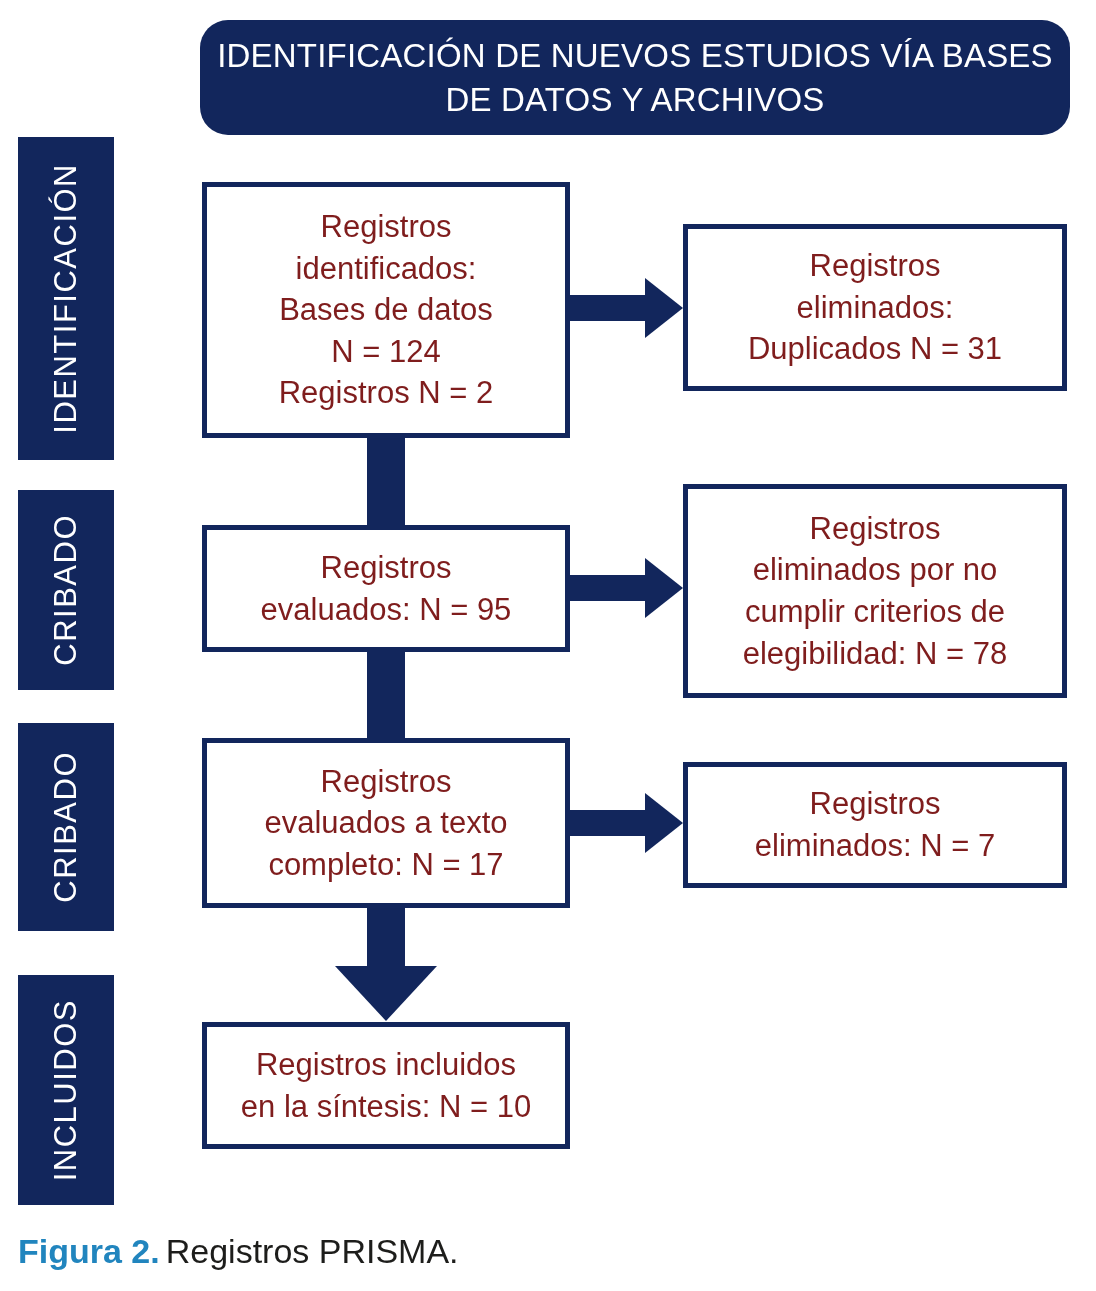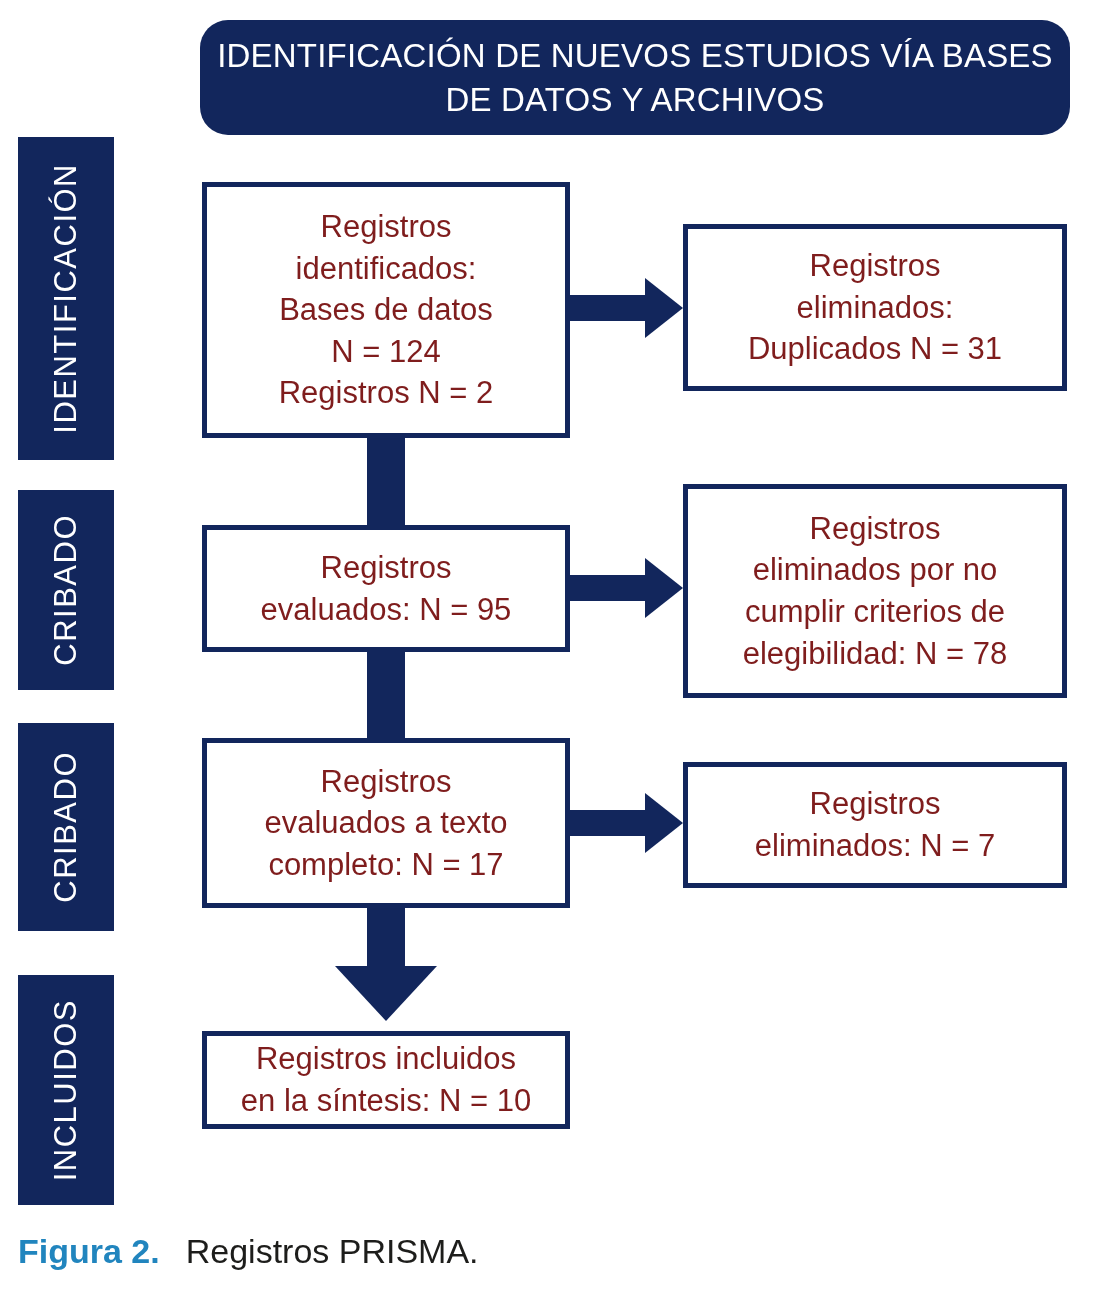--- a/index.html
+++ b/index.html
@@ -71,21 +71,21 @@
     color: #7f1d1d;
     font-size: 31px;
     line-height: 1.34;
   }
   .fbox .txt { white-space: pre-line; }
   .main-col { left: 202px; width: 368px; }
   .side-col { left: 683px; width: 384px; }
   .mbox-1 { top: 182px; height: 256px; }
   .mbox-2 { top: 525px; height: 127px; }
   .mbox-3 { top: 738px; height: 170px; }
-  .mbox-4 { top: 1022px; height: 98px; margin-top: 9px; }
+  .mbox-4 { top: 1022px; height: 127px; }
   .sbox-1 { top: 224px; height: 167px; }
   .sbox-2 { top: 484px; height: 214px; }
   .sbox-3 { top: 762px; height: 126px; }
   
   .vshaft {
     position: absolute;
     left: 367px;
     width: 38px;
     background: #12265C;
   }
@@ -134,21 +134,21 @@
   .caption {
     position: absolute;
     left: 18px;
     top: 1232px;
     font-size: 34px;
     color: #1d1d1b;
   }
   .caption .label {
     color: #2185BE;
     font-weight: bold;
-    margin-right: 26px;
+    margin-right: 6px;
   }
 </style>
 </head>
 <body>
 
 <div class="stage">
 
   <div class="header-banner">
     <div class="title">IDENTIFICACIÓN DE NUEVOS ESTUDIOS VÍA BASES
 DE DATOS Y ARCHIVOS</div>

